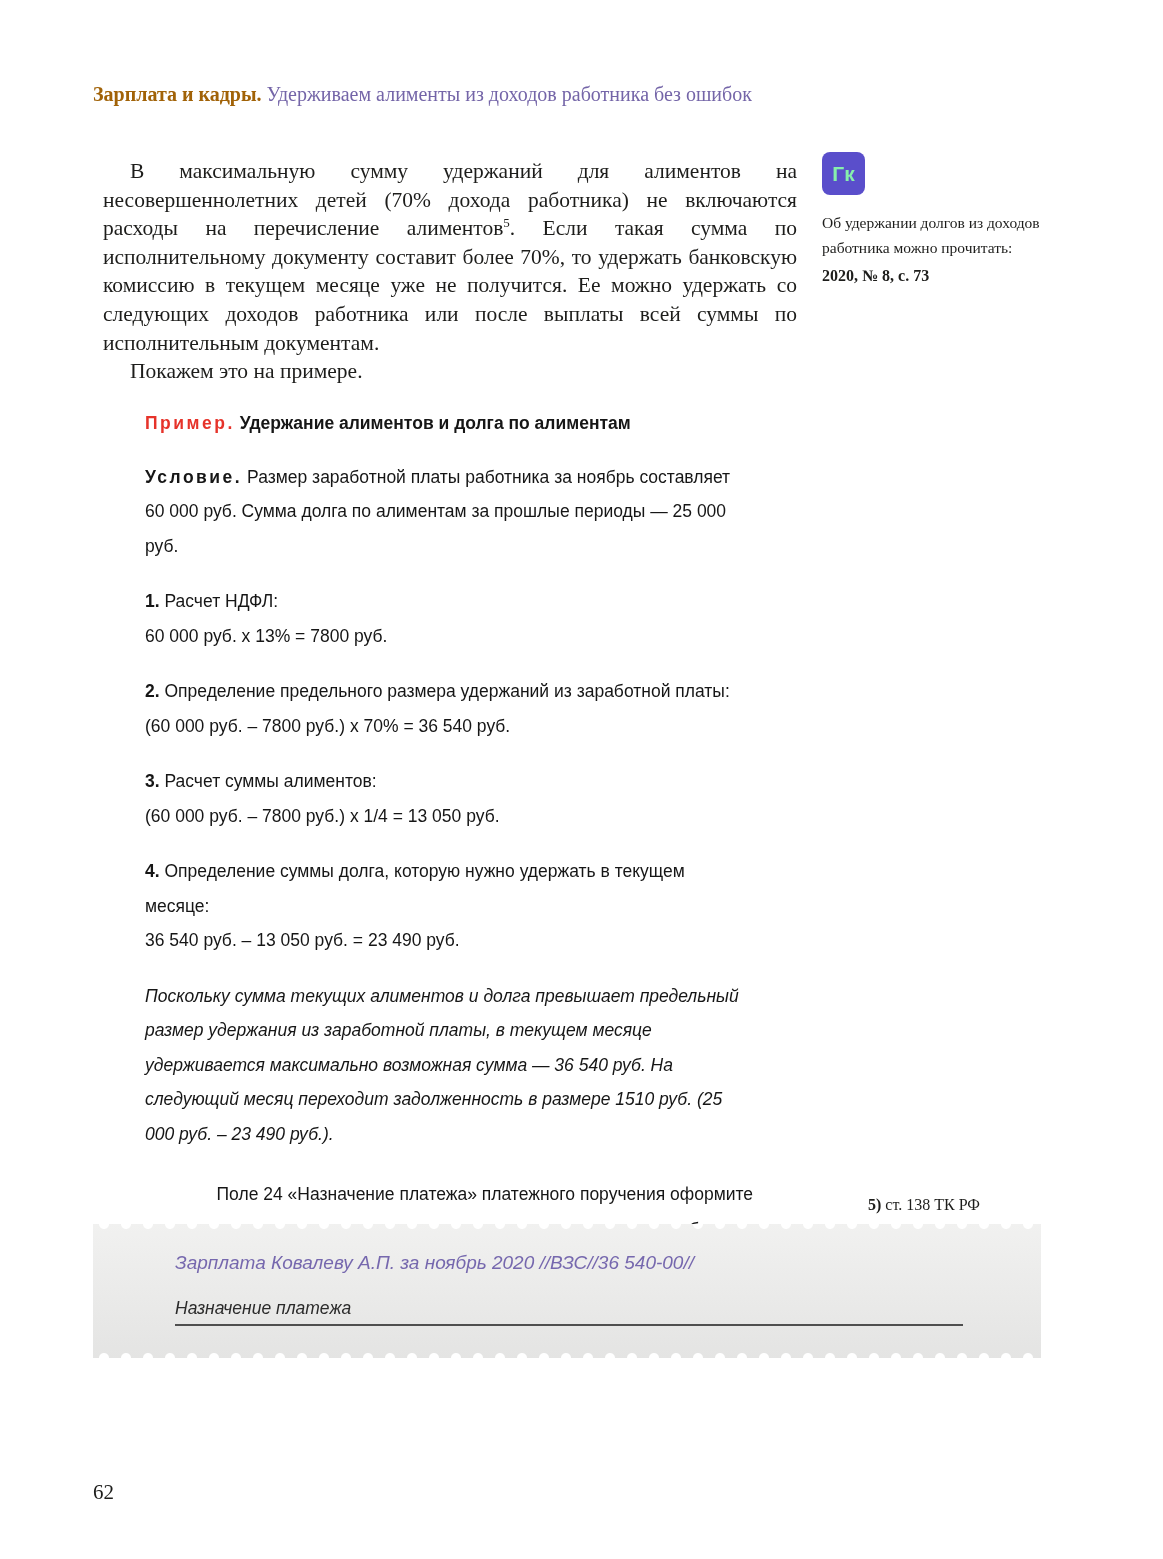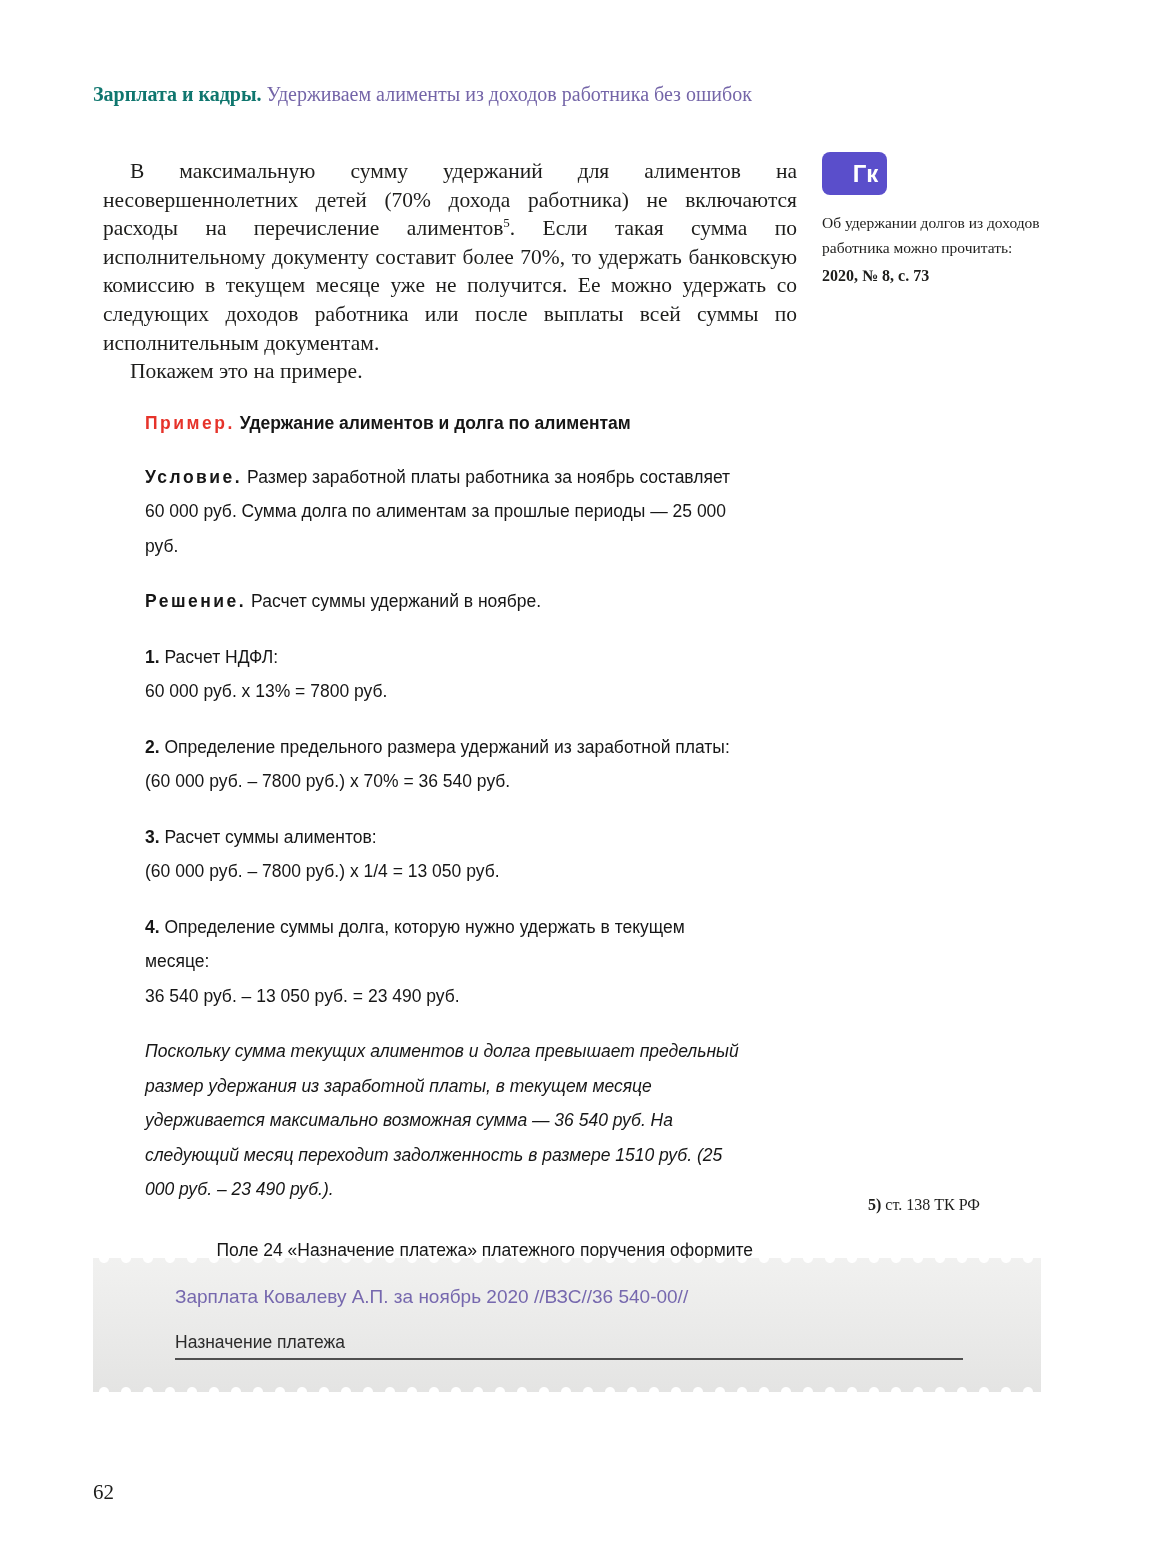--- a/index.html
+++ b/index.html
@@ -4,34 +4,34 @@
 <style>
   html, body { margin:0; padding:0; background:#ffffff; }
   .page {
     position:relative; width:1163px; height:1559px;
     background:#ffffff; overflow:hidden;
     font-family:"Liberation Serif", serif; color:#1d1d1b;
   }
 
   
   .page-header { position:absolute; left:93px; top:83px; font-size:20px; white-space:nowrap; }
-  .brand { font-weight:bold; color:#0f766e; }
+  .brand { font-weight:bold; color:#a16207; }
   .header-title { color:#7465a8; }
 
   
   .intro { position:absolute; left:93px; top:157px; width:694px; font-size:21.5px; line-height:28.6px; text-align:justify;margin-left:10px; }
   .intro p { margin:0; text-indent:27px; }
   .intro sup { font-size:13px; line-height:0; }
 
   
   .sidebar { position:absolute; left:822px; top:152px; width:228px; }
   .gk-icon {
     width:43px; height:43px; border-radius:8px; background:#5a4ecb;
-    color:#ffffff; font-family:"Liberation Sans", sans-serif; font-weight:bold;
-    font-size:24px; display:flex; align-items:center; justify-content:center;padding-left:22px;
+    color:#86efac; font-family:"Liberation Sans", sans-serif; font-weight:bold;
+    font-size:21px; display:flex; align-items:center; justify-content:center;
   }
   .sidebar-note { margin-top:15px; font-size:15.5px; line-height:25px; color:#1d1d1b; }
   .sidebar-ref { margin-top:7px; font-size:16px; font-weight:bold; }
 
   
   .example {
     position:absolute; left:145px; top:406px; width:608px;
     font-family:"Liberation Sans", sans-serif; font-size:17.5px; line-height:34.5px; color:#161616;
   }
   .ex-header { margin:0 0 19px 0; }
@@ -43,22 +43,23 @@
   .step-num { font-weight:bold; }
   .conclusion { margin:0 0 26px 0;font-style:italic; }
   .closing { margin:0;text-align:right; }
 
   
   .footnote { position:absolute; left:868px; top:1196px; font-size:16px; white-space:nowrap; }
   .footnote-num { font-weight:bold; }
 
   
   .slip {
-    position:absolute; left:93px; top:1258px; width:948px; height:134px;
+    position:absolute; left:93px; top:1224px; width:948px; height:134px;
     background:linear-gradient(180deg, #f1f1f0 0%, #eaeae9 55%, #e4e4e3 100%);
+    font-style:italic;
   }
   .slip::before {
     content:""; position:absolute; left:0; right:0; top:0; height:7px;
     background-image:radial-gradient(circle at 11px 0px, #ffffff 4.5px, rgba(255,255,255,0) 5.5px);
     background-size:22px 7px; background-repeat:repeat-x;
   }
   .slip::after {
     content:""; position:absolute; left:0; right:0; bottom:0; height:7px;
     background-image:radial-gradient(circle at 11px 7px, #ffffff 4.5px, rgba(255,255,255,0) 5.5px);
     background-size:22px 7px; background-repeat:repeat-x;
@@ -101,24 +102,20 @@
     <p class="ex-header">
       <span class="ex-label" style="color:#e6332a;">Пример.</span>
       <span class="ex-title">Удержание алиментов и долга по алиментам</span>
     </p>
 
     <p class="ex-para">
       <span class="inline-label">Условие.</span>
       <span>Размер заработной платы работника за ноябрь составляет 60 000 руб. Сумма долга по алиментам за прошлые периоды — 25 000 руб.</span>
     </p>
 
-    <p class="ex-para">
-      <span class="inline-label">Решение.</span>
-      <span>Расчет суммы удержаний в ноябре.</span>
-    </p>
 
     <div class="step">
       <div><span class="step-num">1.</span> <span>Расчет НДФЛ:</span></div>
       <div>60 000 руб. х 13% = 7800 руб.</div>
     </div>
 
     <div class="step">
       <div><span class="step-num">2.</span> <span>Определение предельного размера удержаний из заработной платы:</span></div>
       <div>(60 000 руб. – 7800 руб.) х 70% = 36 540 руб.</div>
     </div>

